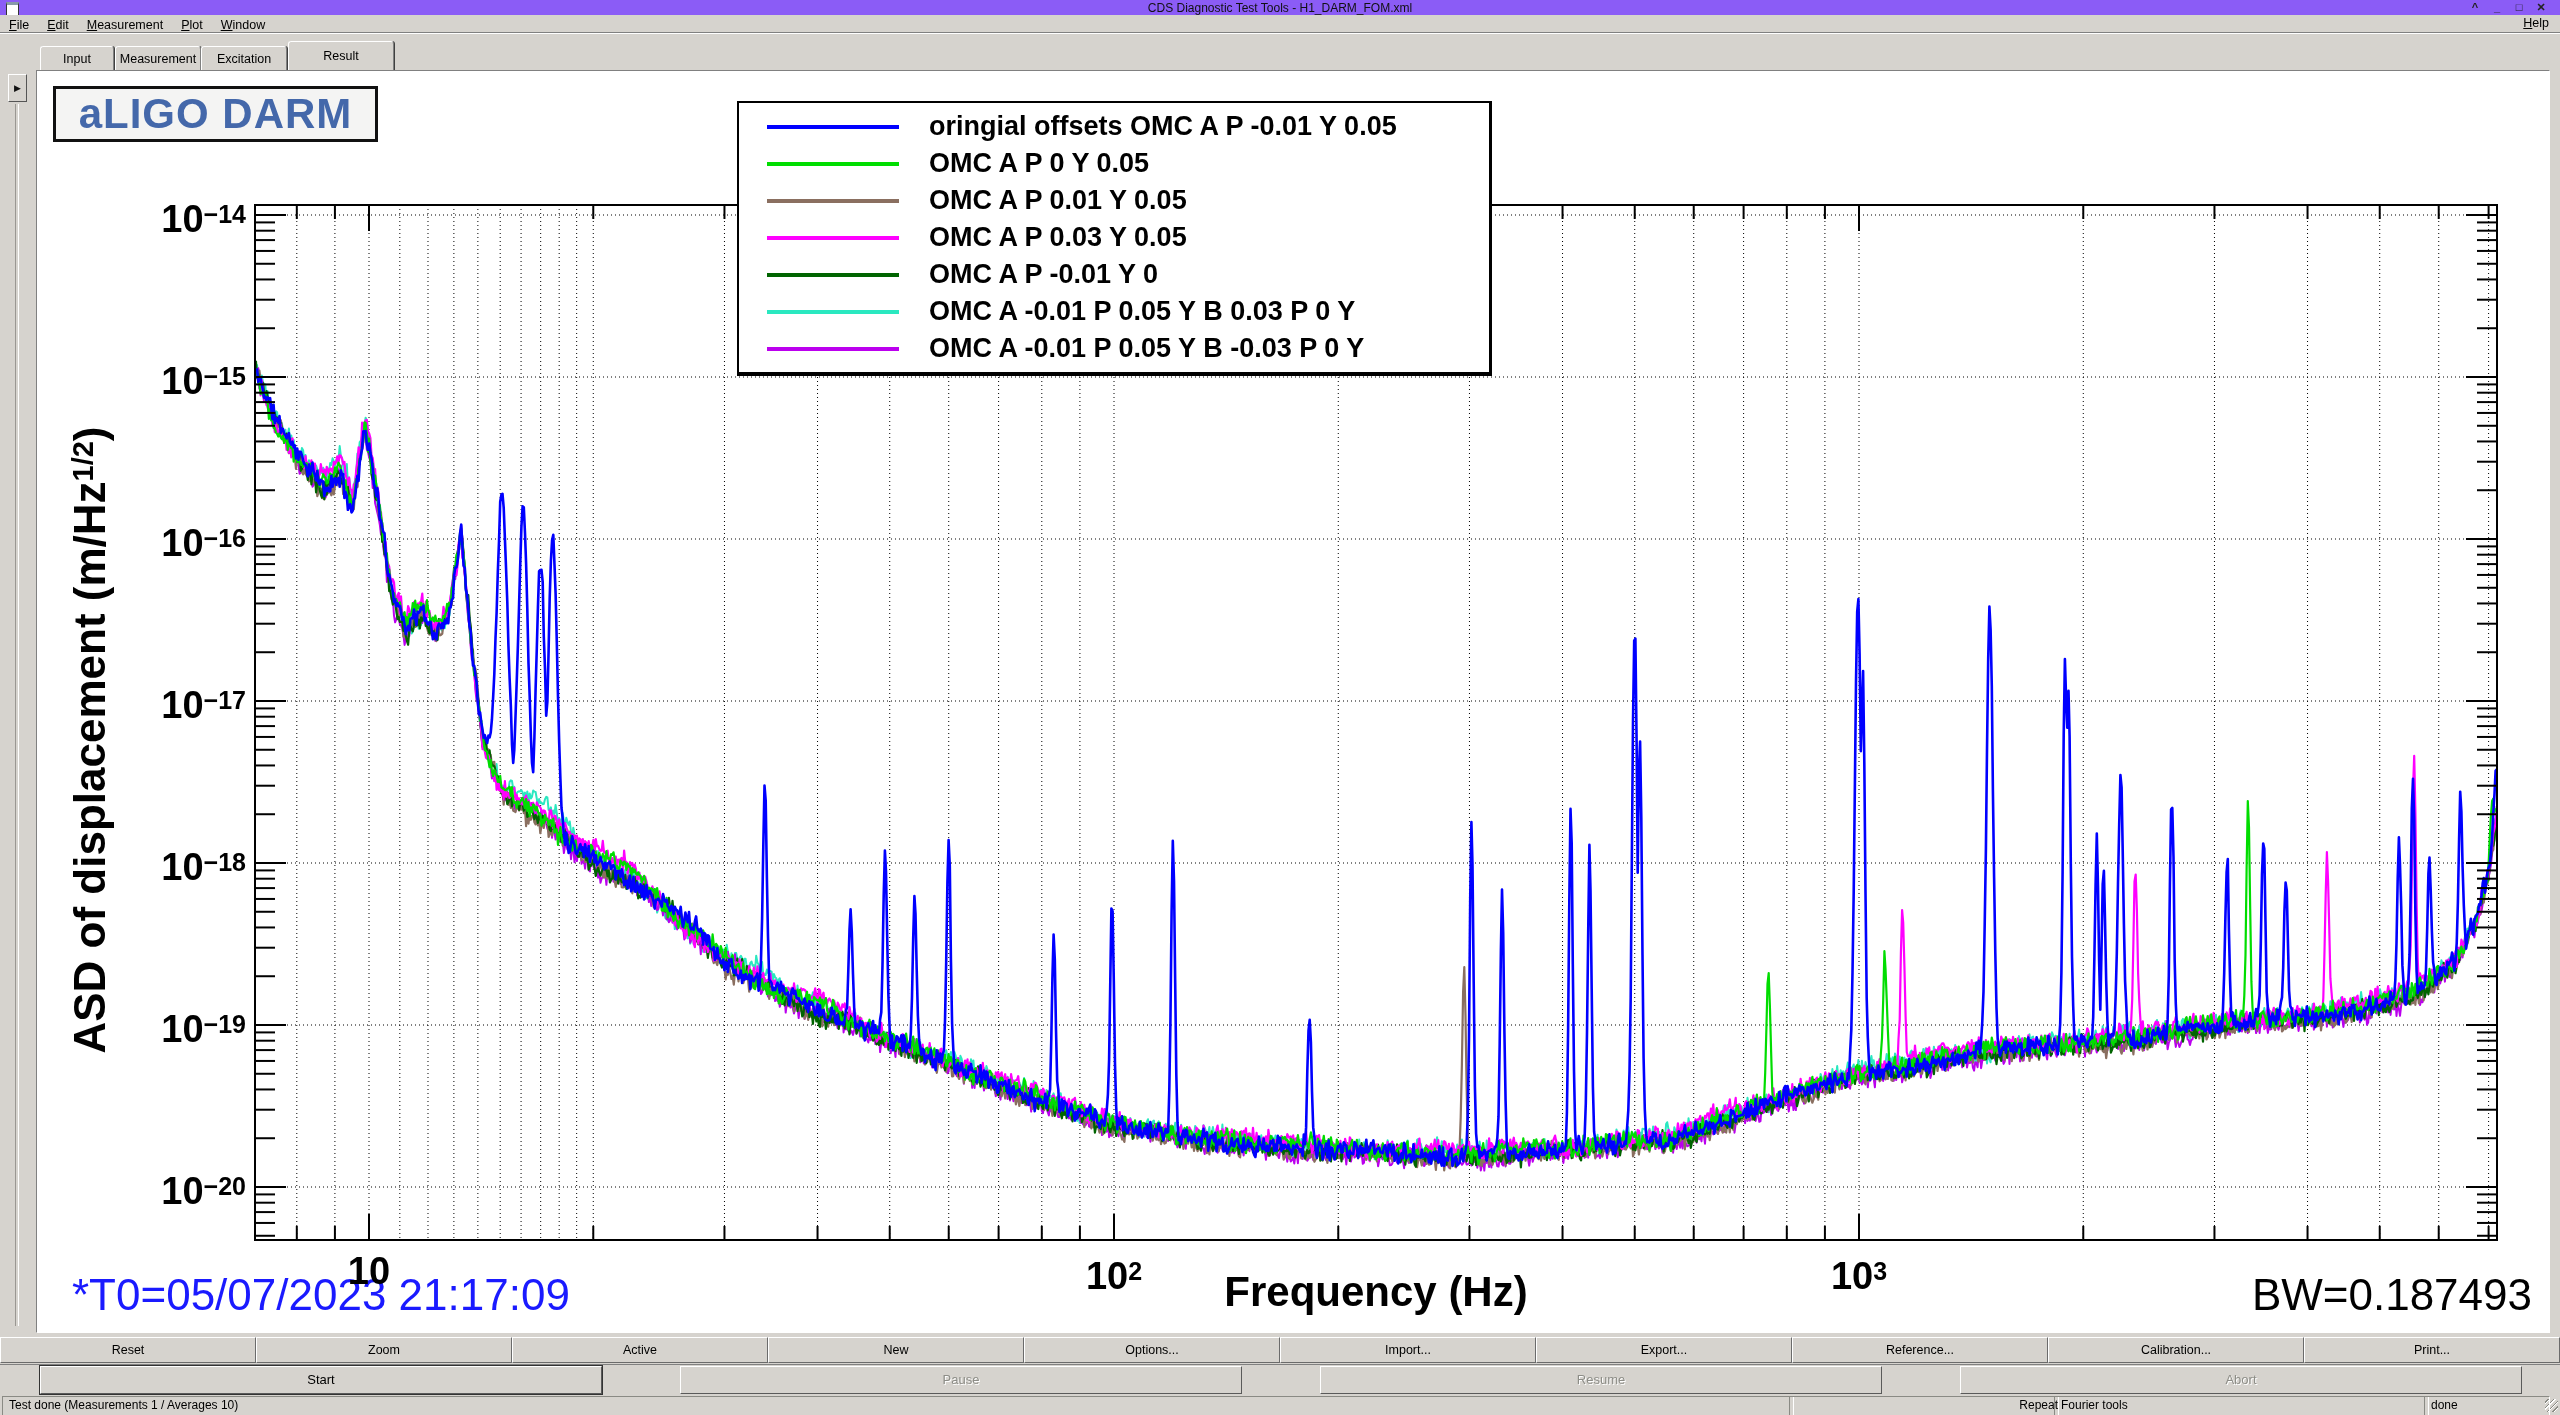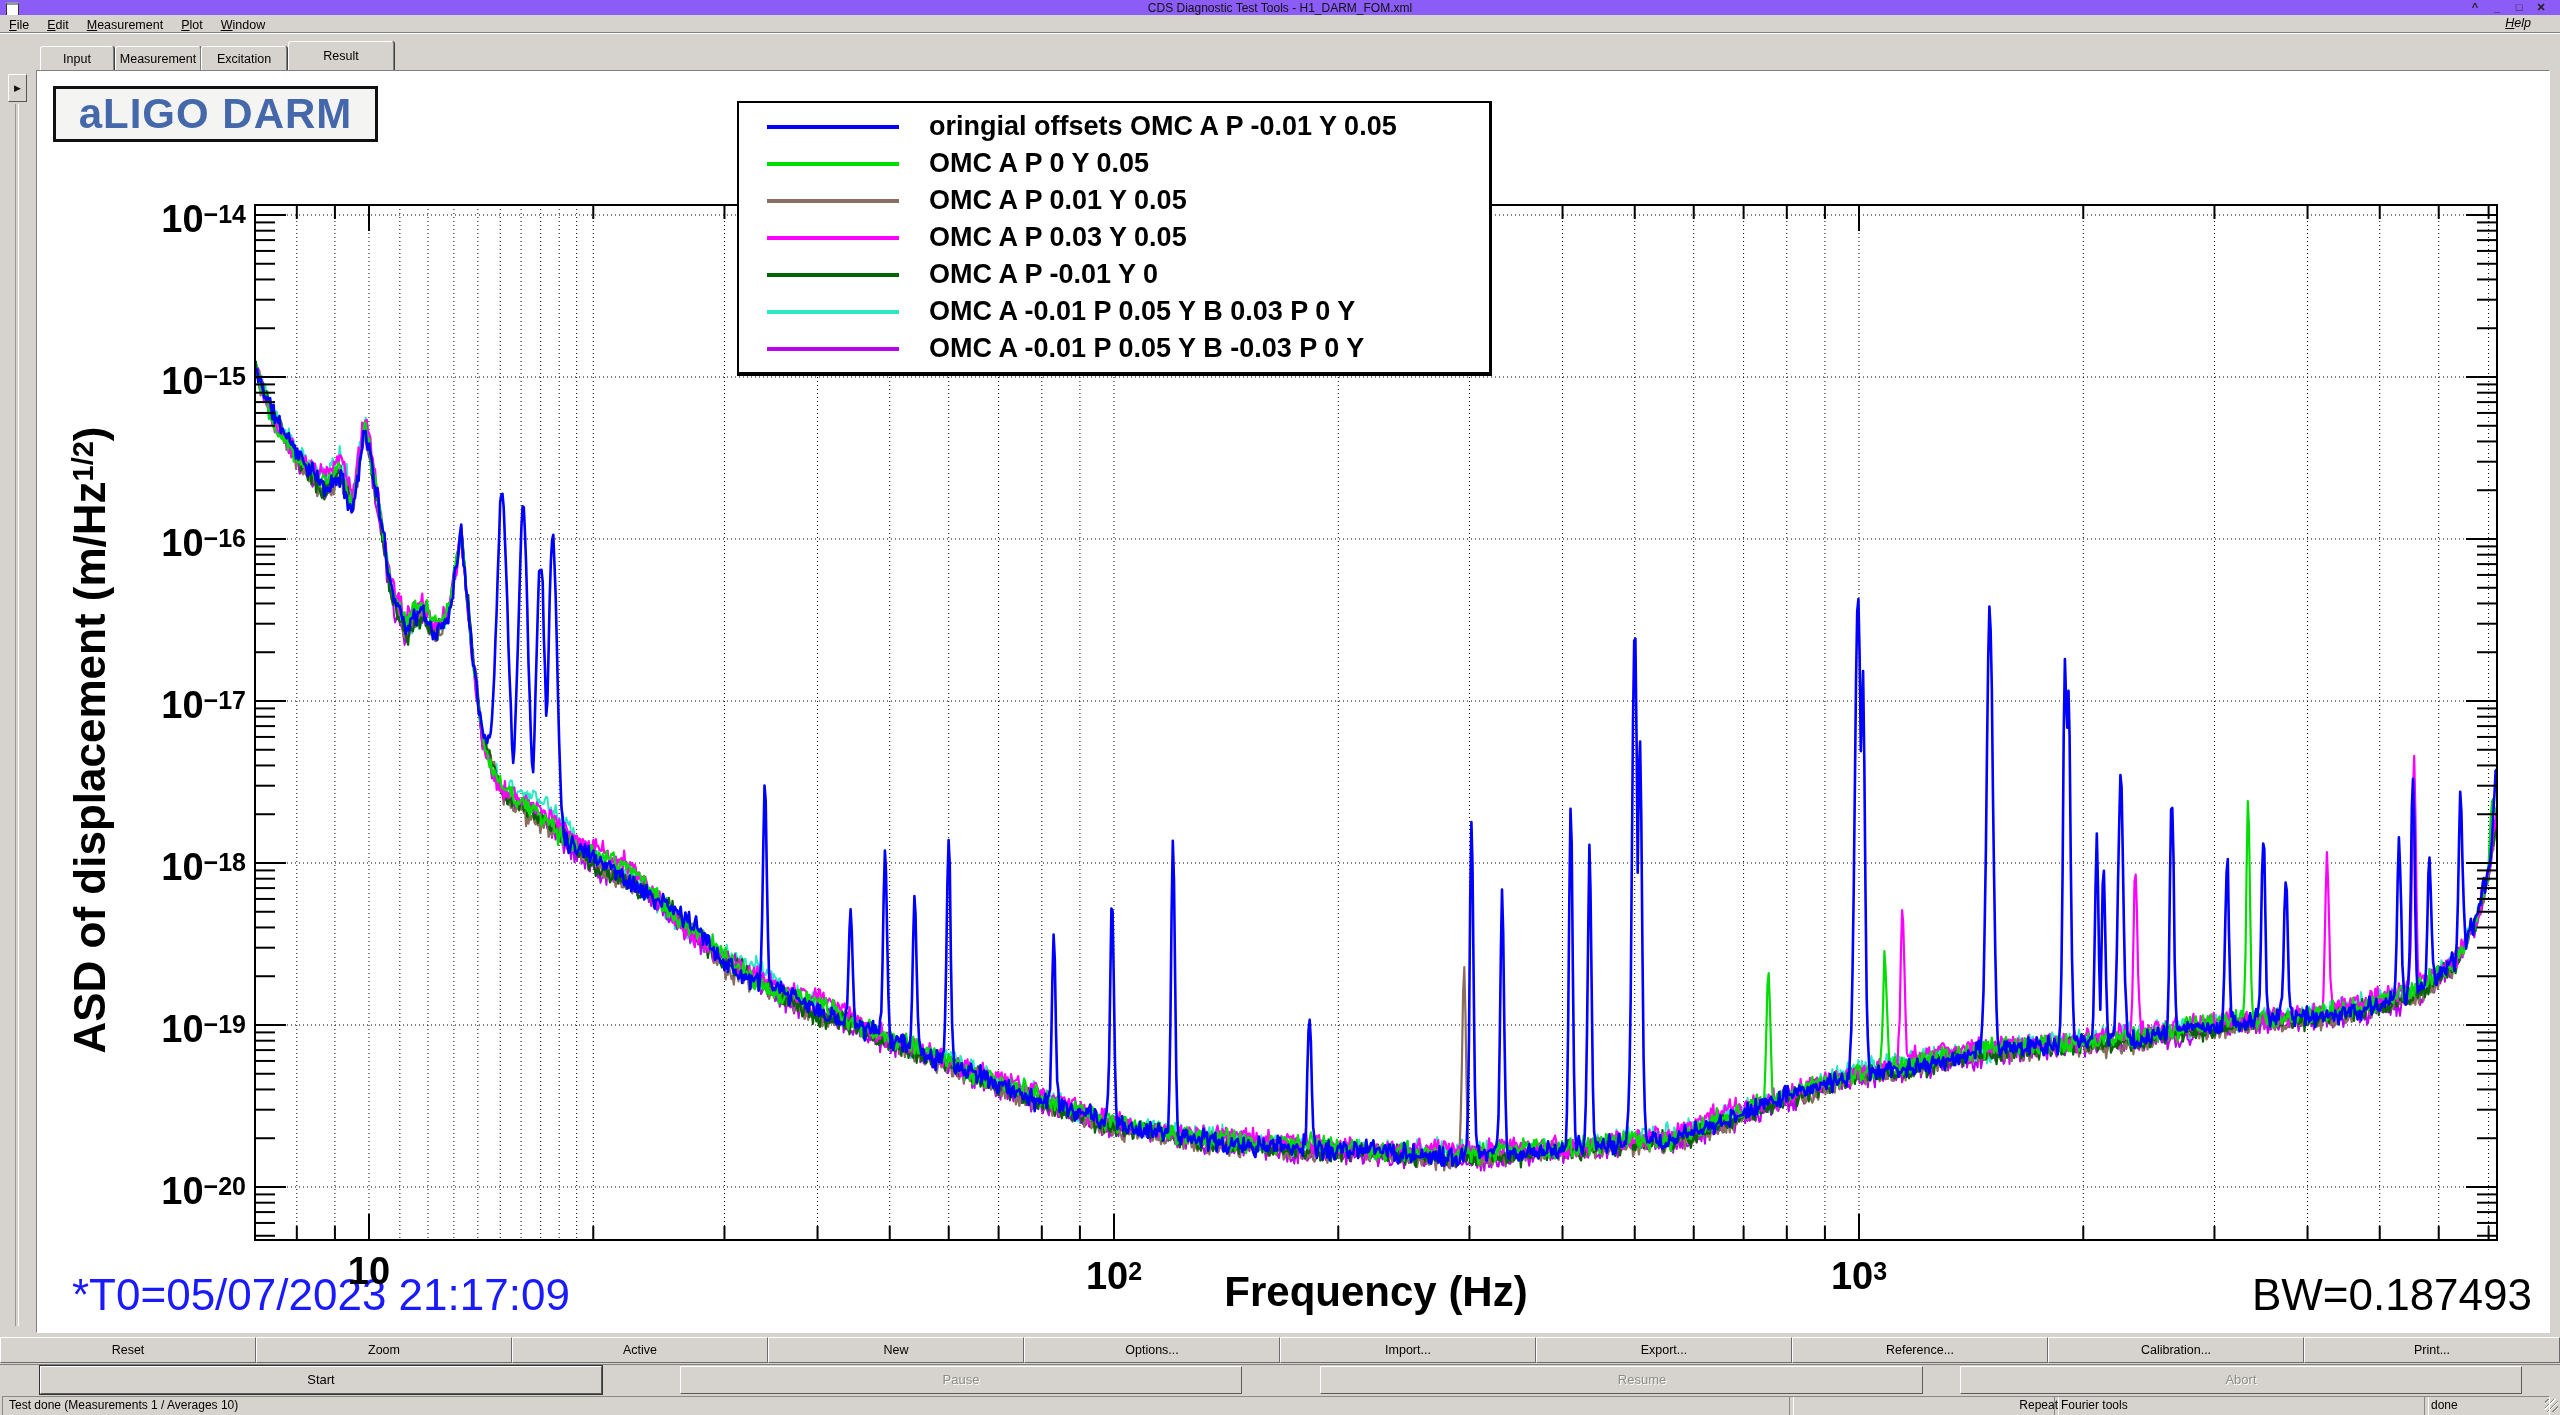--- a/index.html
+++ b/index.html
@@ -11,21 +11,21 @@
   #titlebar{left:0;top:0;width:2560px;height:15px;background:#8b5cf6;
             border-bottom:1px solid #b8b5b0;}
   #title-text{left:0;top:1px;width:2560px;text-align:center;font-size:12px;color:#111;}
   #title-icon{left:6px;top:2px;width:11px;height:11px;background:#fff;
               border:1px solid #333;border-top:3px solid #8899aa;}
   .winctl{top:0px;height:14px;width:18px;text-align:center;font-size:11px;
           font-weight:bold;color:#222;cursor:default;line-height:14px;}
   #menubar{left:0;top:15px;width:2560px;height:17px;background:#d6d3ce;}
   .menuitem{display:inline-block;padding:1px 9px 0 9px;font-size:12.5px;color:#000;height:16px;}
   .menuitem u{text-decoration:underline;}
-  #menu-help{position:absolute;right:20px;top:0;font-style:italic;}
+  #menu-help{position:absolute;right:2px;top:0;}
   #menubar-groove{left:0;top:32px;width:2560px;height:0;border-top:1px solid #808080;
                   border-bottom:1px solid #fff;}
   
   #tabstrip{left:14px;top:40px;width:1200px;height:30px;}
   .tab{position:absolute;background:#d6d3ce;border:1px solid #808080;border-bottom:none;
        border-top:1px solid #fff;border-left:1px solid #fff;border-radius:3px 3px 0 0;
        text-align:center;font-size:12.5px;color:#000;box-shadow:1px 0 0 #404040;margin-left:6px;}
   
   #content{left:36px;top:70px;width:2512px;height:1261px;background:#ffffff;
            border:1px solid;border-color:#808080 #ffffff #ffffff #808080;}
@@ -400,21 +400,21 @@
     <div class="tbtn" style="left: 1024px; width: 254px;">Options...</div>
     <div class="tbtn" style="left: 1280px; width: 254px;">Import...</div>
     <div class="tbtn" style="left: 1536px; width: 254px;">Export...</div>
     <div class="tbtn" style="left: 1792px; width: 254px;">Reference...</div>
     <div class="tbtn" style="left: 2048px; width: 254px;">Calibration...</div>
     <div class="tbtn" style="left: 2304px; width: 254px;">Print...</div>
   </div>
 <div id="row2" class="abs">
     <div class="cbtn disabled" style="left: 680px;">Pause</div>
     <div class="cbtn enabled" style="left: 40px;">Start</div>
-    <div class="cbtn disabled" style="left: 1320px; padding-left: 41px;">Resume</div>
+    <div class="cbtn disabled" style="left: 1320px;">Resume</div>
     <div class="cbtn disabled" style="left: 1960px;">Abort</div>
   </div>
 
 <div id="statusbar" class="abs">
   <div id="grip"></div>
 <div class="statusfield" style="left: 2px; width: 1784px;">Test done (Measurements 1 / Averages 10)</div>
     <div class="statusfield" style="left: 1789px; width: 262px; text-align: right;">Repeat</div>
     <div class="statusfield" style="left: 2054px; width: 367px;">Fourier tools</div>
     <div class="statusfield" style="left: 2424px; width: 118px;">done</div>
   </div>

